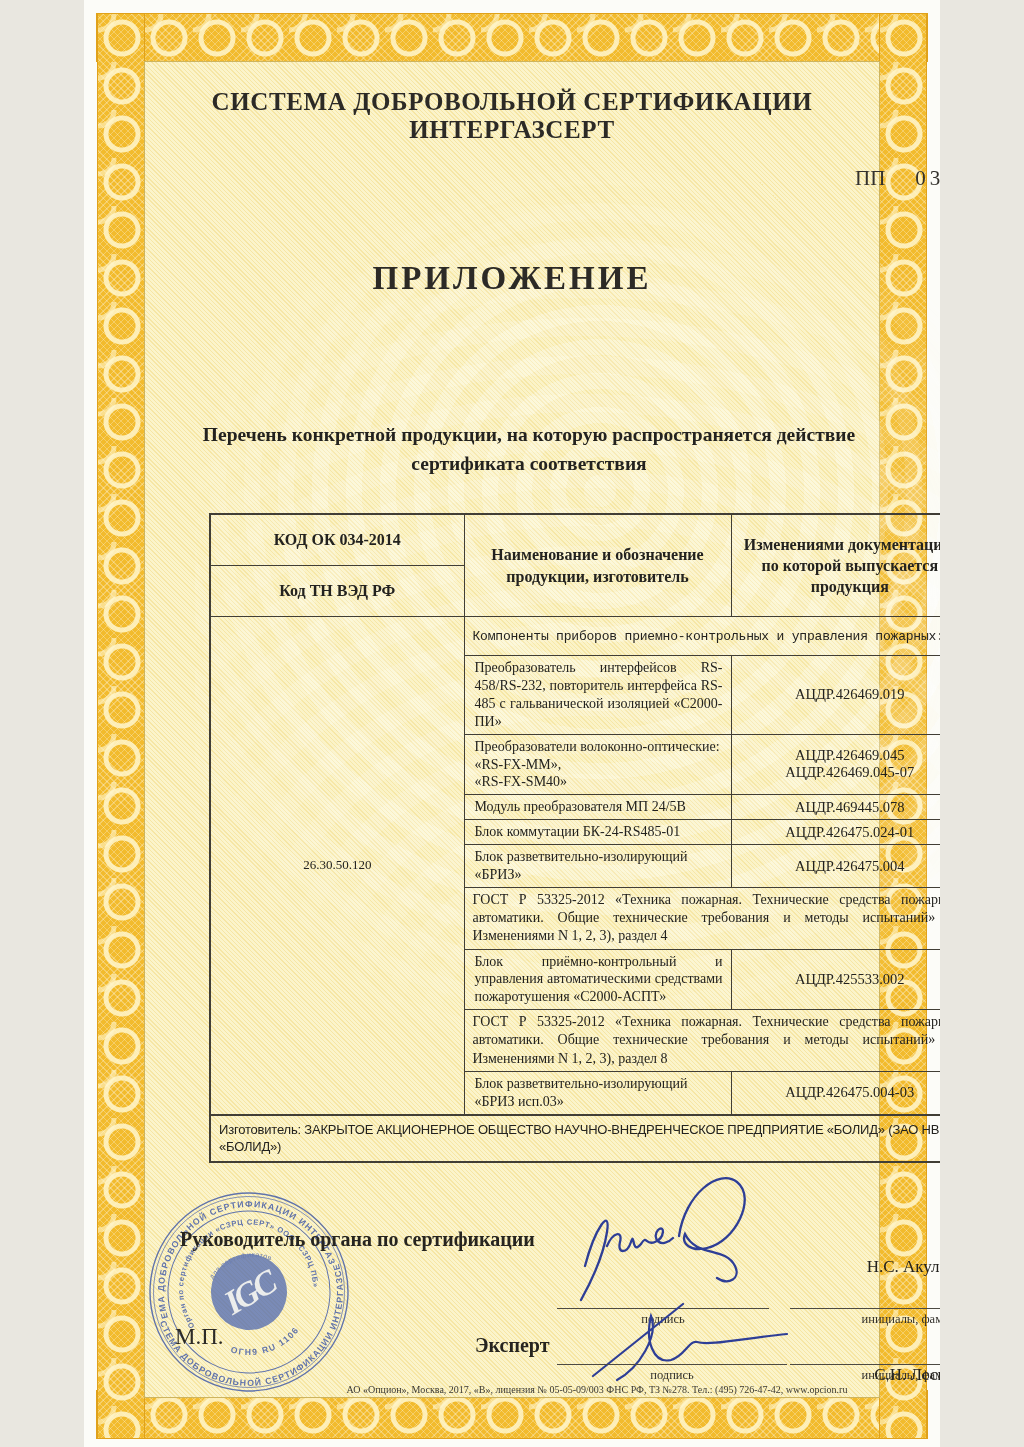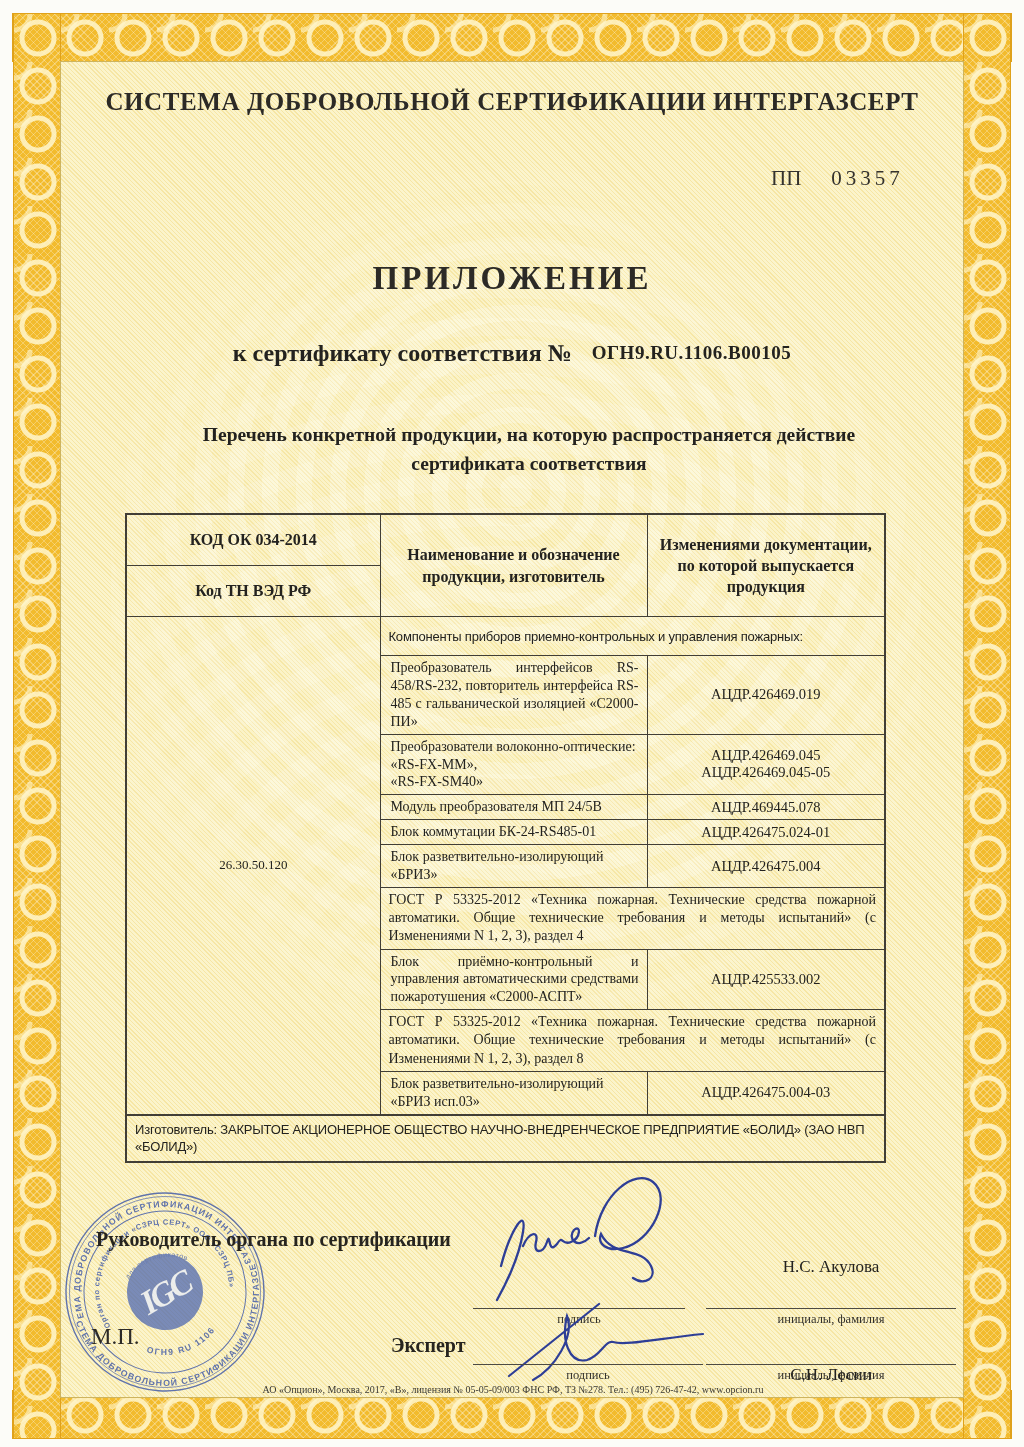--- a/index.html
+++ b/index.html
@@ -1,17 +1,17 @@
 <!DOCTYPE html>
 <html><head>
 <meta charset="utf-8">
 <style>
   html,body { margin:0; padding:0; background:#e9e7e0; }
   .page {
-    position:relative; width:1024px; height:1447px; margin:0 auto;
+    position:relative; width:856px; height:1447px; margin:0 auto;
     background:#fcfcf8; overflow:hidden;
     font-family:"Liberation Serif", serif; color:#23221f;
   }
   
   .gold {
     position:absolute; background-color:#F2BB2D; border:1px solid #DFA11B;
     background-image:
       radial-gradient(circle at 24px 24px, rgba(255,246,205,0) 13px, rgba(255,246,205,.85) 14px 18px, rgba(255,246,205,0) 19px),
       radial-gradient(circle at 0px 0px, rgba(255,246,205,0) 13px, rgba(255,246,205,.6) 14px 18px, rgba(255,246,205,0) 19px),
       repeating-linear-gradient(45deg, rgba(255,255,255,.28) 0 1px, rgba(255,255,255,0) 1px 5px),
@@ -50,21 +50,21 @@
   .desc { left:0; right:0; top:358px; text-align:center; font-weight:bold; font-size:19.5px; line-height:29px; white-space:pre-line;padding-left:34px; }
   
   .tbl-wrap { left:64px; top:451px; width:759px; }
   table { border-collapse:collapse; width:759px; table-layout:fixed; }
   td, th { border:1px solid #413e36; padding:3px 8px; vertical-align:top;margin-left:24px; }
   table { border:2px solid #413e36; }
   th { font-weight:bold; font-size:16px; text-align:center; vertical-align:middle; line-height:1.32; padding:4px 6px; }
   tr.hdr1 th { height:42px; }
   tr.hdr2 th { height:42px; }
   td.code { text-align:center; vertical-align:middle; font-size:13px; border-bottom:2px solid #413e36; }
-  td.intro { font-family:Liberation Sans, sans-serif; font-size:13px; letter-spacing:-.2px; height:32px; vertical-align:middle; }
+  td.intro { font-family:Liberation Mono, monospace; font-size:13px; letter-spacing:-.2px; height:32px; vertical-align:middle; }
   td.c-name { font-size:14px; line-height:1.28; text-align:justify; white-space:pre-line;padding-left:10px; }
   td.c-doc  { font-size:14.5px; text-align:center; vertical-align:middle; white-space:pre-line; }
   td.gost   { font-size:14px; line-height:1.3; text-align:justify; }
   td.mfr    { font-family:"Liberation Sans", sans-serif; font-size:13px; letter-spacing:-.2px; line-height:1.35; border-top:2px solid #413e36; padding:5px 8px; }
   
   .sig-label { font-weight:bold; font-size:20px; color:#26241f; }
   .sig-name  { font-weight:normal; font-size:17px; text-align:center;margin-top:33px; }
   .sig-line  { border-top:1.6px solid #4c4a43; height:0; }
   .sig-cap   { font-size:12.5px; text-align:center; color:#33312c; }
   .mp { font-size:23px; color:#2c2a26; }
@@ -86,24 +86,20 @@
 
     <div class="layer sys-title">СИСТЕМА ДОБРОВОЛЬНОЙ СЕРТИФИКАЦИИ ИНТЕРГАЗСЕРТ</div>
 
     <div class="layer pp">
       <span>ПП</span>
       <span class="num">03357</span>
     </div>
 
     <div class="layer main-title">ПРИЛОЖЕНИЕ</div>
 
-    <div class="layer cert-line">
-      <span class="pre">к сертификату соответствия №</span>
-      <span class="no">ОГН9.RU.1106.B00105</span>
-    </div>
 
     <div class="layer desc">Перечень конкретной продукции, на которую распространяется действие
 сертификата соответствия</div>
 
     <div class="layer tbl-wrap">
       <table>
         <colgroup>
             <col style="width:254px">
             <col style="width:267px">
             <col style="width:238px">
@@ -123,21 +119,21 @@
         </tr>
         <tr>
           <td class="c-name">Преобразователь интерфейсов RS-458/RS-232, повторитель интерфейса RS-485 с гальванической изоляцией «С2000-ПИ»</td>
           <td class="c-doc">АЦДР.426469.019</td>
         </tr>
         <tr>
           <td class="c-name">Преобразователи волоконно-оптические:
 «RS-FX-MM»,
 «RS-FX-SM40»</td>
           <td class="c-doc">АЦДР.426469.045
-АЦДР.426469.045-05</td>
+АЦДР.426469.045-07</td>
         </tr>
         <tr>
           <td class="c-name">Модуль преобразователя МП 24/5В</td>
           <td class="c-doc">АЦДР.469445.078</td>
         </tr>
         <tr>
           <td class="c-name">Блок коммутации БК-24-RS485-01</td>
           <td class="c-doc">АЦДР.426475.024-01</td>
         </tr>
         <tr>

